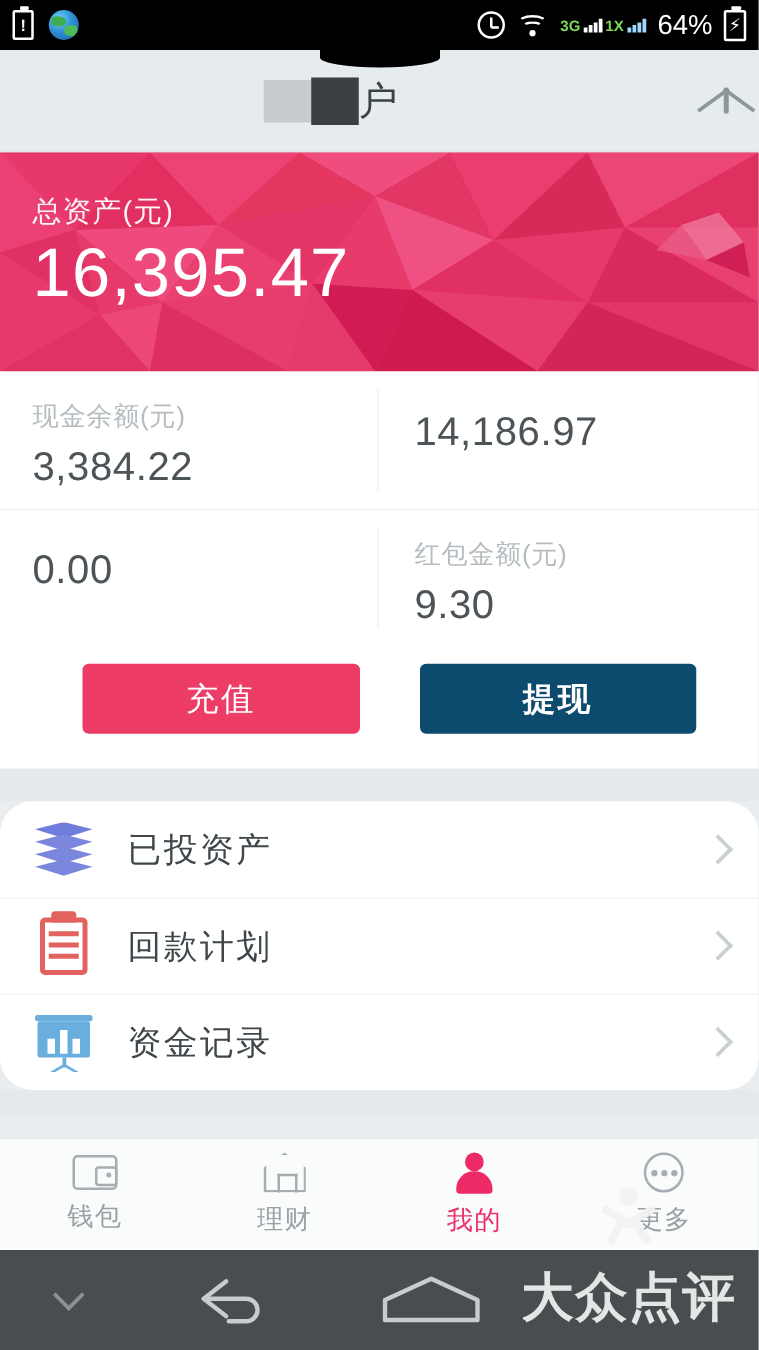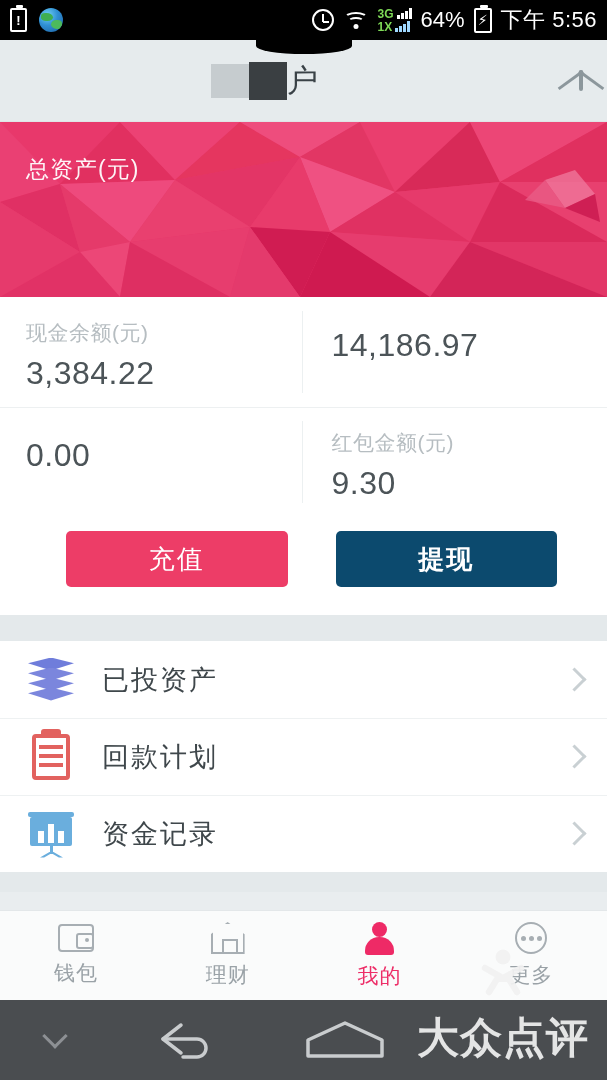--- a/index.html
+++ b/index.html
@@ -45,21 +45,21 @@
   .alarm:after{content:"";position:absolute;left:9px;top:10px;width:6px;height:2px;background:#fff;}
 
   .wifi{ width:26px;height:20px;position:relative; }
   .wifi span{ position:absolute; border:2.5px solid #fff; border-bottom-color:transparent;
     border-left-color:transparent; border-right-color:transparent; border-radius:50% 50% 0 0; left:50%;
     transform:translateX(-50%); }
   .wifi .w1{ width:24px;height:12px; top:2px; }
   .wifi .w2{ width:16px;height:8px; top:7px; }
   .wifi .dot{ width:5px;height:5px;background:#fff;border-radius:50%;border:0;top:14px; }
 
-  .sigblk{ display:flex; flex-direction:column; justify-content:center; gap:2px; }
+  .sigblk{ display:flex; flex-direction:row; justify-content:center; gap:2px; }
   .sigrow{ display:flex; align-items:flex-end; gap:3px; }
   .sigrow .lbl{ font-size:12px; font-weight:bold; color:#7ed957; line-height:10px; }
   .bars{ display:flex; align-items:flex-end; gap:1px; height:11px; }
   .bars i{ width:3px; background:#fff; display:block; }
   .bars i:nth-child(1){height:4px;} .bars i:nth-child(2){height:6px;}
   .bars i:nth-child(3){height:8px;} .bars i:nth-child(4){height:11px;}
   .bars.dim i{ background:#9fd8ff; }
 
   .battery{ width:18px;height:25px;border:2px solid #fff;border-radius:2px;position:relative;
     display:flex;align-items:center;justify-content:center; }
@@ -119,21 +119,21 @@
     flex:1; height:56px; border:0; border-radius:5px; color:#fff;
     font-size:26px; font-family:inherit; letter-spacing:2px; cursor:pointer;
   }
   .btn-recharge{ background:#ed3d67; }
   .btn-withdraw{ background:#0c4a6e;font-weight:bold; }
 
   .gap{ height:26px; background:#e4e9eb; }
   .gap-sm{ height:20px; background:#e4e9eb; }
 
   
-  .menu{ background:#fff; }
+  .menu{ background:#fff;border-radius:26px; }
   .mrow{
     height:77px; display:flex; align-items:center; padding:0 24px 0 22px;
     position:relative; cursor:pointer;
   }
   .mrow + .mrow:before{
     content:""; position:absolute; left:0; right:0; top:0; height:1px; background:#eef1f2;
   }
   .micon{ width:58px; display:flex; align-items:center; justify-content:center; }
   .mlabel{ font-size:27px; color:#3f474b; letter-spacing:2px; margin-left:22px; }
   .chev{
@@ -258,21 +258,20 @@
             <i></i>
             <i></i>
             <i></i>
           </span>
       </span>
     </span>
     <span class="sb-batt-pct">64%</span>
     <span class="battery">
         <span class="bolt">⚡</span>
       </span>
-    <span class="sb-time">下午 5:56</span>
   </div>
 </div>
 
 <div class="appbar">
   <div class="notch"></div>
   <div class="title-wrap">
     <span class="redact redact-a"></span>
     <span class="redact redact-b"></span>
     <span class="title-txt">户</span>
   </div>
@@ -315,20 +314,21 @@
     <polygon points="330,110 470,120 430,175" fill="#e63c6e"></polygon>
     <polygon points="330,110 430,175 300,175" fill="#cf1a50"></polygon>
     <polygon points="470,120 607,120 607,175" fill="#e23667"></polygon>
     <polygon points="470,120 607,175 430,175" fill="#d32558"></polygon>
     <polygon points="545,58 575,48 595,72 565,86" fill="#f07a9e" opacity="0.75"></polygon>
     <polygon points="545,58 565,86 525,78" fill="#e95b86" opacity="0.8"></polygon>
     <polygon points="565,86 595,72 600,100" fill="#c8174d" opacity="0.8"></polygon>
   </svg>
   <div class="hero-txt">
     <div class="hero-label">总资产(元)</div>
+    <div class="hero-value">16,395.47</div>
   </div>
 </div>
 
 <div class="stats">
   <div class="srow">
     <div class="scell">
       <div class="slabel">现金余额(元)</div>
       <div class="svalue">3,384.22</div>
     </div>
     <div class="scell">

